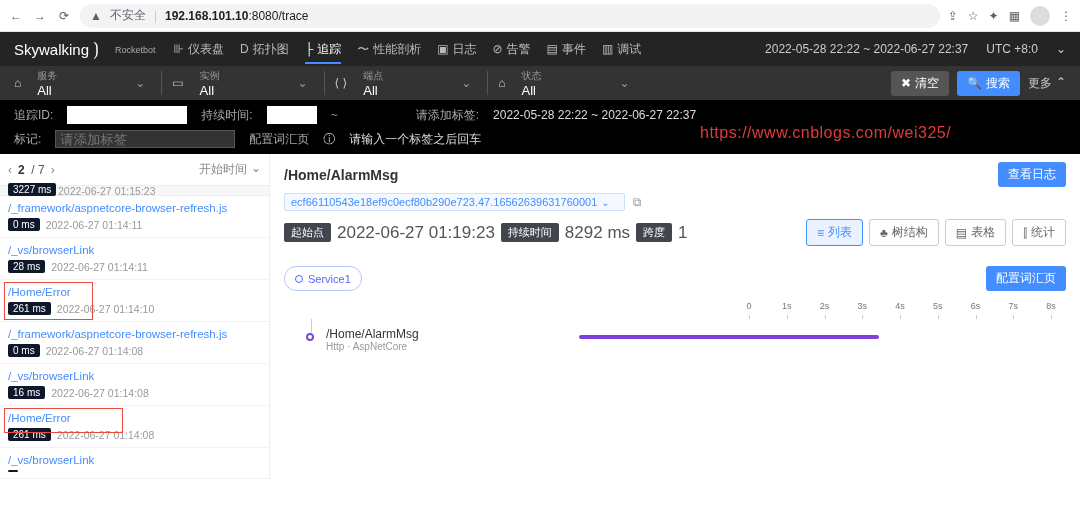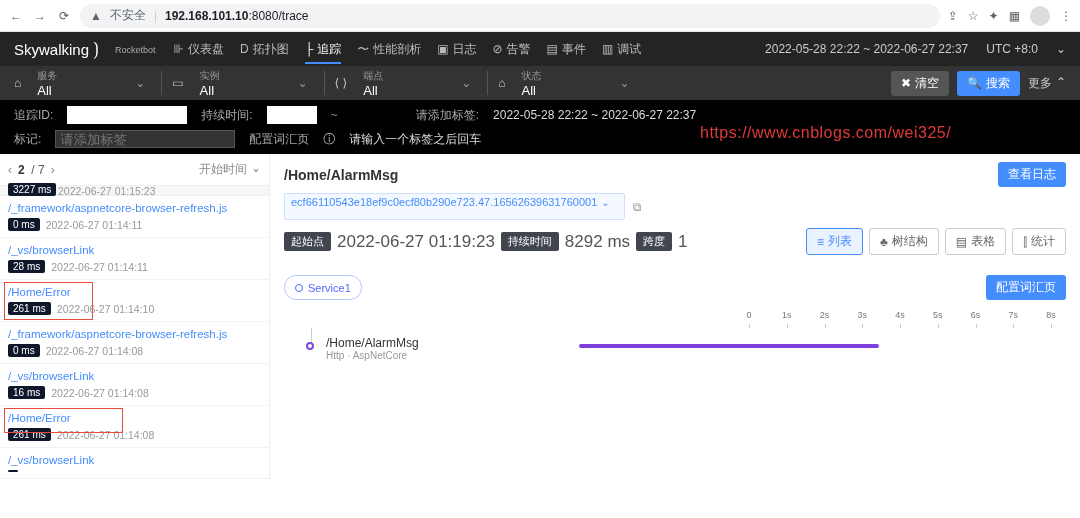--- a/index.html
+++ b/index.html
@@ -56,21 +56,21 @@
   .hl2{left:4px;top:2px;width:119px;height:25px}
   .cut{height:10px;background:#f7f7f7;border-bottom:1px solid #eee;position:relative}
   .cut .pill{position:absolute;left:8px;top:-3px}
   .cut .ts{position:absolute;left:58px;top:-1px}
   
   .right{flex:1;padding:8px 14px}
   .r-head{display:flex;align-items:center;margin-bottom:6px}
   .r-title{font-size:14px;font-weight:600;color:#333}
   .r-view{margin-left:auto}
   .r-row{display:flex;align-items:center;gap:8px;margin-bottom:8px}
-  .id-link{color:#448dfe;border:1px solid #cfe0ff;padding:2px 14px 11px 6px;border-radius:2px;font-size:11px;display:flex;align-items:center;gap:4px;background:#f4f8ff}
+  .id-link{color:#448dfe;border:1px solid #cfe0ff;padding:2px 14px 2px 6px;border-radius:2px;font-size:11px;display:flex;align-items:center;gap:4px;background:#f4f8ff}
   .chev-dn{font-size:10px;color:#448dfe}
   .copy-ico{color:#999}
   .meta-row{display:flex;gap:6px;align-items:center;margin-bottom:10px}
   .tag{background:#40454e;color:#fff;padding:2px 7px;border-radius:2px;font-size:11px}
   .mval{font-size:17px;color:#555}
   .r-btns{margin-left:auto;display:flex;gap:6px}
   .btn-outline{border:1px solid #ccc;color:#666;background:#fff}
   .btn-outline.active{border-color:#448dfe;color:#448dfe;background:#eaf2ff}
   .svc{border:1px solid #b8c6ff;color:#5468ff;padding:3px 10px;border-radius:12px;font-size:11px;display:inline-flex;align-items:center;gap:5px}
   .svc-dot{width:8px;height:8px;border:1.5px solid #5468ff;border-radius:50%}

